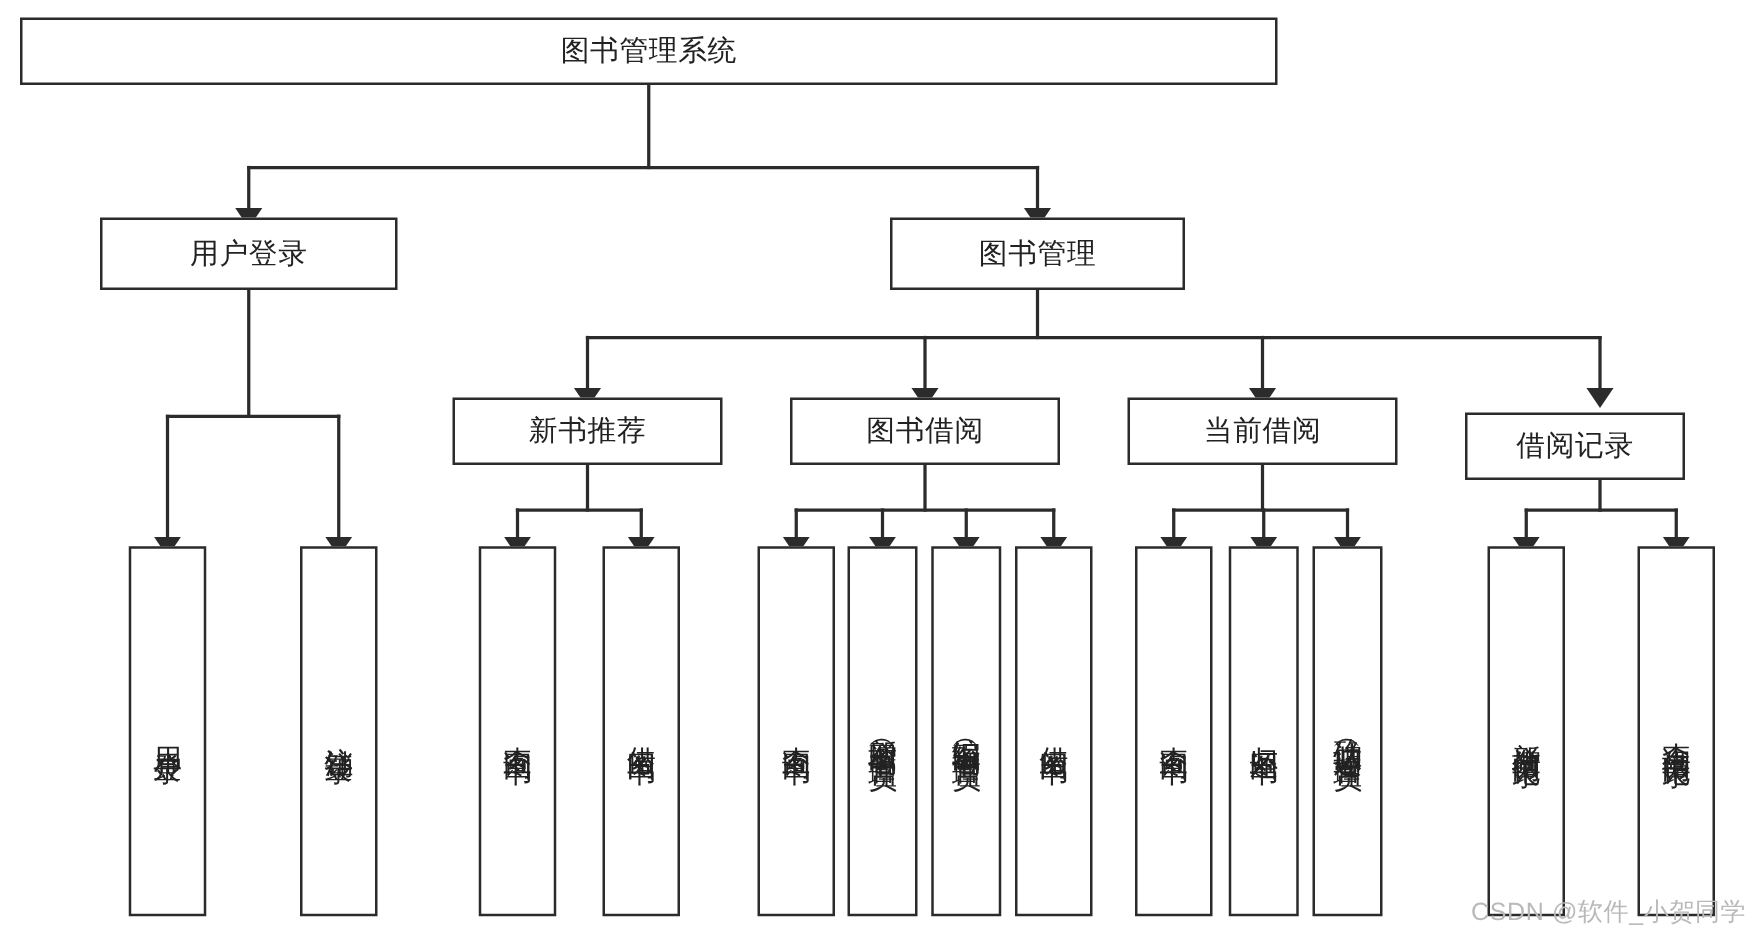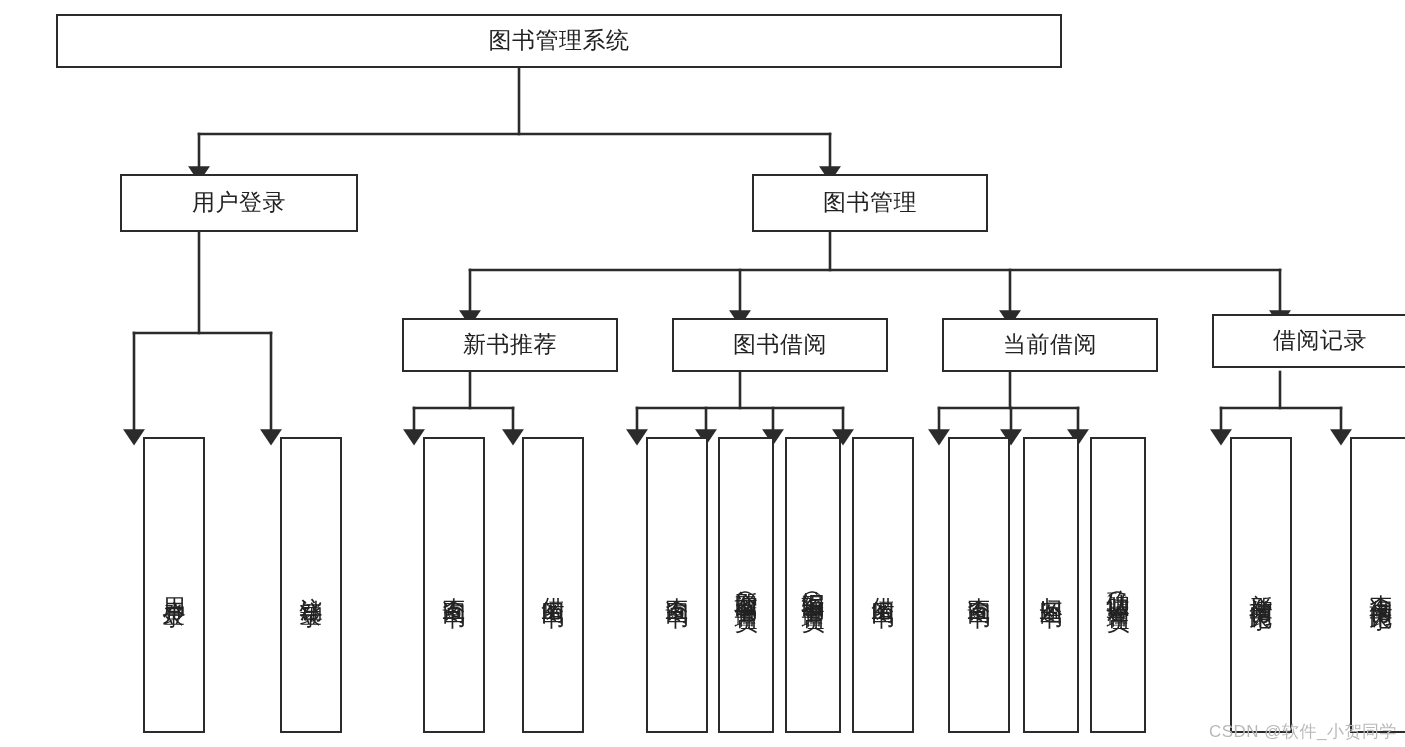--- a/index.html
+++ b/index.html
@@ -28,21 +28,20 @@
   }
   .node {
     position: absolute;
     box-sizing: border-box;
     border: 2.5px solid #2b2b2b;
     background: #ffffff;
     display: flex;
     align-items: center;
     justify-content: center;
     z-index: 2;
-    margin-left: 40px;
   }
   .node-label {
     font-size: 23px;
     line-height: 1.18;
     color: #222222;
     letter-spacing: 0.5px;
     text-align: center;
     white-space: nowrap;
   }
   .node.vertical {
@@ -55,21 +54,21 @@
     white-space: normal;
     letter-spacing: 3px;
     line-height: 1;
     font-size: 23px;
     max-height: 100%;
   }
   #watermark {
     position: absolute;
     right: 8px;
     bottom: 4px;
-    font-size: 17px;
+    font-size: 20px;
     color: #b9b9b9;
     z-index: 5;
     white-space: nowrap;
     letter-spacing: 0.5px;
   }
 </style>
 </head>
 <body>
 
 <div id="canvas">
@@ -134,21 +133,21 @@
   </div>
 
   <div class="node" style="left: 902px; top: 318px; width: 216px; height: 54px;">
     <span class="node-label">当前借阅</span>
   </div>
 
   <div class="node" style="left: 632px; top: 318px; width: 216px; height: 54px;">
     <span class="node-label">图书借阅</span>
   </div>
 
-  <div class="node" style="left: 1172px; top: 314px; width: 216px; height: 54px;">
+  <div class="node" style="left: 1172px; top: 330px; width: 176px; height: 54px;">
     <span class="node-label">借阅记录</span>
   </div>
 
   <div class="node vertical" style="left: 103px; top: 437px; width: 62px; height: 296px;">
     <span class="node-label">用户登录</span>
   </div>
 
   <div class="node vertical" style="left: 240px; top: 437px; width: 62px; height: 296px;">
     <span class="node-label">注销登录</span>
   </div>

